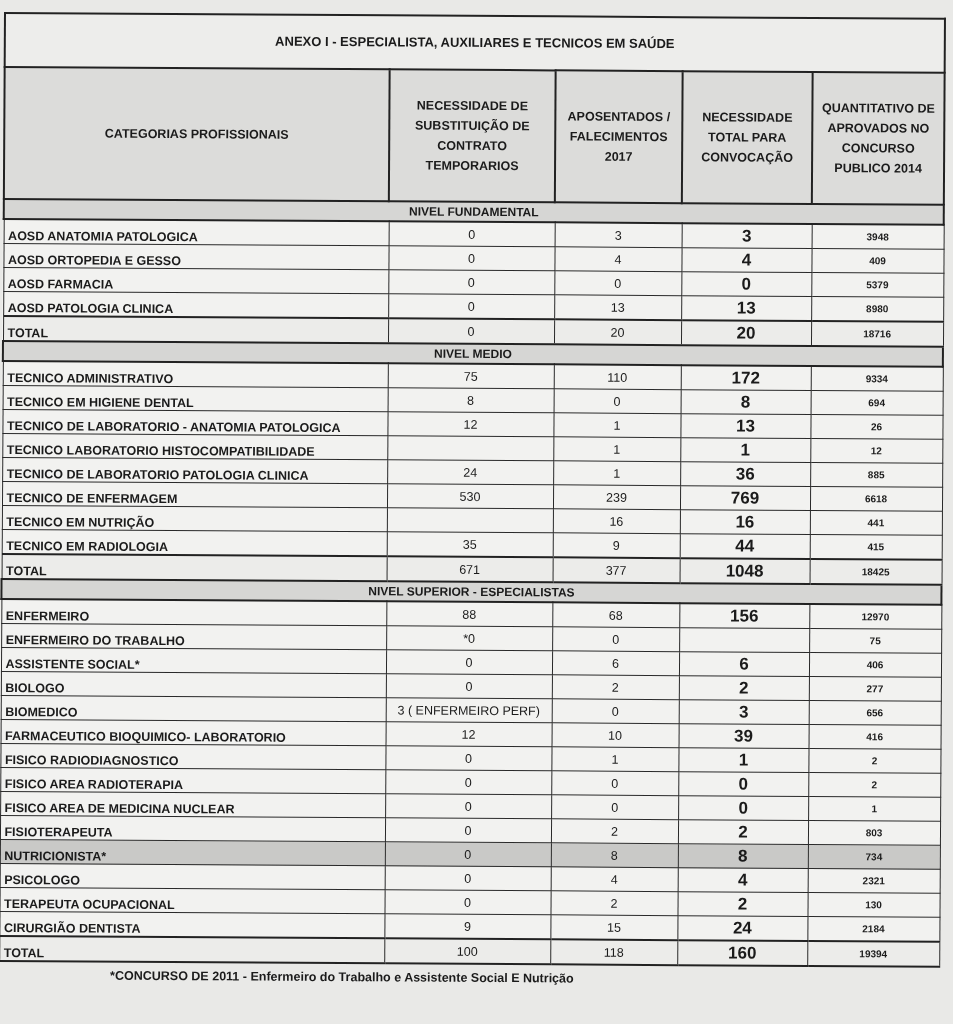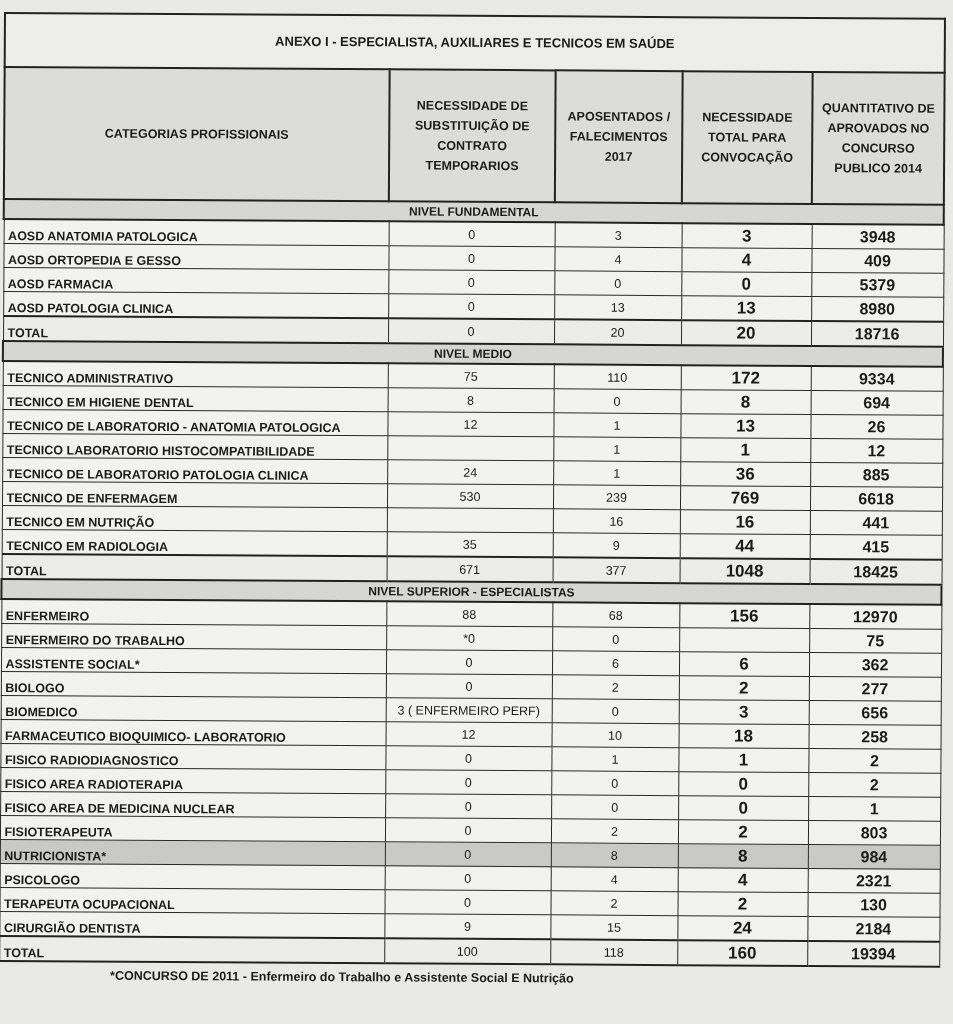--- a/index.html
+++ b/index.html
@@ -56,21 +56,21 @@
     text-align: center;
     vertical-align: middle;
     background: #d6d6d4;
     border: 2px solid #222;
     font-weight: bold;
     font-size: 12px;
   }
   .grid .cat { text-align: left; padding-left: 4px; }
   .grid .num { text-align: center; vertical-align: middle; font-weight: normal; font-size: 12.5px; }
   .grid .num.big { font-size: 17px; font-weight: bold; }
-  .grid .num.q { font-weight: bold; font-size: 16px; }
+  .grid .num.q { font-weight: bold; font-size: 10px; }
   .grid tr.total td { border-top: 2px solid #222; border-bottom: 2px solid #222; background: #ececea; }
   .grid tr.shaded td { background: #c9c9c7; }
   .footnote {
     margin-top: 6px;
     padding-left: 112px;
     font-size: 12.5px;
     font-weight: bold;
   }
 </style>
 </head>
@@ -227,42 +227,42 @@
           <td class="num">*0</td>
           <td class="num">0</td>
           <td class="num big"></td>
           <td class="num q">75</td>
         </tr>
         <tr>
           <td class="cat">ASSISTENTE SOCIAL*</td>
           <td class="num">0</td>
           <td class="num">6</td>
           <td class="num big">6</td>
-          <td class="num q">362</td>
+          <td class="num q">406</td>
         </tr>
         <tr>
           <td class="cat">BIOLOGO</td>
           <td class="num">0</td>
           <td class="num">2</td>
           <td class="num big">2</td>
           <td class="num q">277</td>
         </tr>
         <tr>
           <td class="cat">BIOMEDICO</td>
           <td class="num">3 ( ENFERMEIRO PERF)</td>
           <td class="num">0</td>
           <td class="num big">3</td>
           <td class="num q">656</td>
         </tr>
         <tr>
           <td class="cat">FARMACEUTICO BIOQUIMICO- LABORATORIO</td>
           <td class="num">12</td>
           <td class="num">10</td>
-          <td class="num big">18</td>
-          <td class="num q">258</td>
+          <td class="num big">39</td>
+          <td class="num q">416</td>
         </tr>
         <tr>
           <td class="cat">FISICO RADIODIAGNOSTICO</td>
           <td class="num">0</td>
           <td class="num">1</td>
           <td class="num big">1</td>
           <td class="num q">2</td>
         </tr>
         <tr>
           <td class="cat">FISICO AREA RADIOTERAPIA</td>
@@ -283,21 +283,21 @@
           <td class="num">0</td>
           <td class="num">2</td>
           <td class="num big">2</td>
           <td class="num q">803</td>
         </tr>
         <tr class="shaded">
           <td class="cat">NUTRICIONISTA*</td>
           <td class="num">0</td>
           <td class="num">8</td>
           <td class="num big">8</td>
-          <td class="num q">984</td>
+          <td class="num q">734</td>
         </tr>
         <tr>
           <td class="cat">PSICOLOGO</td>
           <td class="num">0</td>
           <td class="num">4</td>
           <td class="num big">4</td>
           <td class="num q">2321</td>
         </tr>
         <tr>
           <td class="cat">TERAPEUTA OCUPACIONAL</td>

